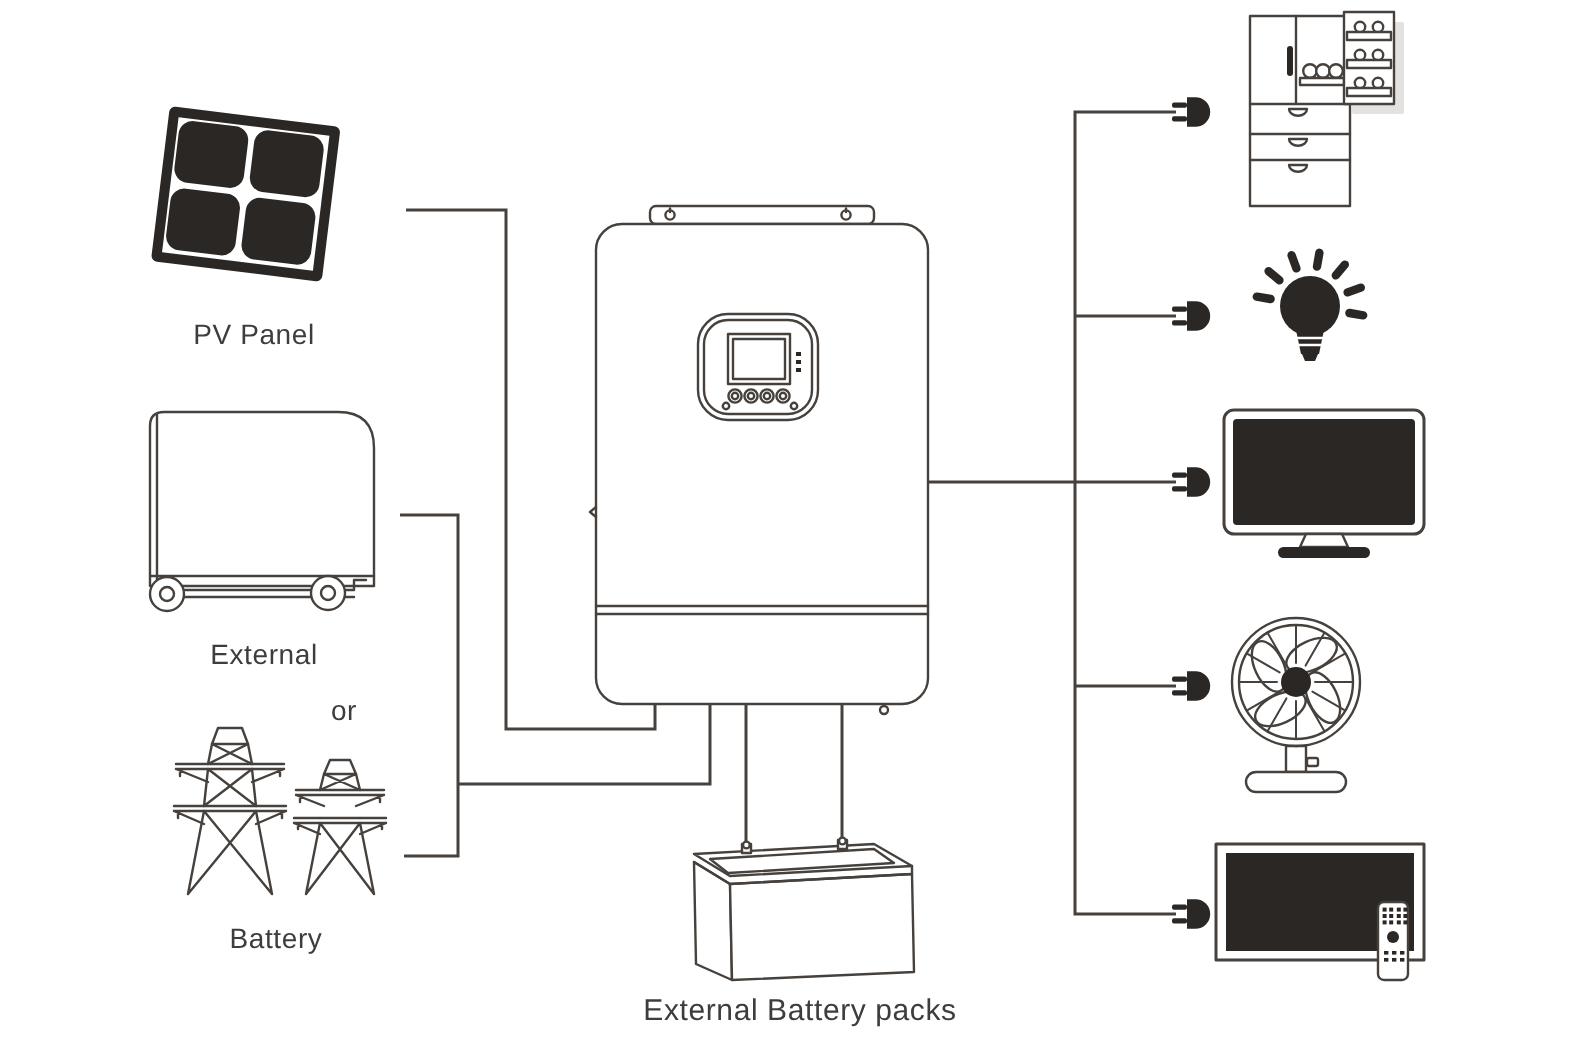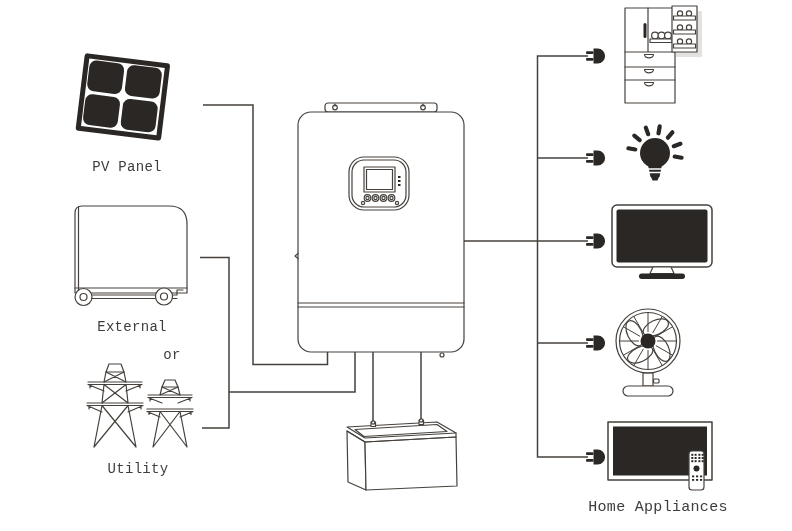--- a/index.html
+++ b/index.html
@@ -1,17 +1,17 @@
 <!DOCTYPE html>
 <html style="--c-line: #46413c; --c-fill: #2b2724; --c-text: #3d3d3d; --c-bg: #ffffff;"><head>
 <meta charset="utf-8">
 <style>
   html,body{margin:0;padding:0;background:#fff;}
   .stage{position:relative;width:792px;height:531px;background:var(--c-bg,#ffffff);
-         font-family:Liberation Mono, monospace;overflow:hidden;}
+         font-family:Liberation Sans, sans-serif;overflow:hidden;}
   .stage svg{position:absolute;display:block;overflow:visible;}
   .label{position:absolute;transform:translateX(-50%);color:var(--c-text,#3d3d3d);
          font-size:14px;white-space:nowrap;letter-spacing:.3px;}
   .label.lg{font-size:15px;}
   
   .s {fill:none;stroke:var(--c-line,#46413c);stroke-width:1.2;stroke-linecap:round;stroke-linejoin:round;}
   .sw{fill:#ffffff;stroke:var(--c-line,#46413c);stroke-width:1.2;stroke-linejoin:round;}
   .f {fill:var(--c-fill,#2b2724);stroke:none;}
   .w {fill:none;stroke:var(--c-line,#46413c);stroke-width:1.5;}
   .ray{stroke:var(--c-fill,#2b2724);stroke-width:4.2;stroke-linecap:round;}
@@ -69,21 +69,21 @@
     <path class="s" d="M7,47 H63 M7,49.5 H63 M9,49.5 V53 M61,49.5 V53 M7,49.5 L22,56 M63,49.5 L48,56"></path>
     <path class="s" d="M24,28.5 L22,47 M46,28.5 L48,47 M24,28.5 L48,47 M46,28.5 L22,47"></path>
     <path class="s" d="M22,49.5 L14,91 M48,49.5 L56,91 M22,49.5 L56,91 M48,49.5 L14,91"></path>
 
     <path class="s" d="M85,24 H95 L98,31 H82 Z"></path>
     <path class="s" d="M68,39 H112 M68,41.5 H112 M70,41.5 V45 M110,41.5 V45 M68,41.5 L82,47 M112,41.5 L98,47"></path>
     <path class="s" d="M82,31 L80,39 M98,31 L100,39 M82,31 L100,39 M98,31 L80,39"></path>
     <path class="s" d="M67,53 H113 M67,55.5 H113 M69,55.5 V58.5 M111,55.5 V58.5 M67,55.5 L80,61 M113,55.5 L100,61"></path>
     <path class="s" d="M80,55.5 L73,91 M100,55.5 L107,91 M80,55.5 L107,91 M100,55.5 L73,91"></path>
   </svg>
-  <div class="label" style="left:138px;top:461px">Utility</div>
+  <div class="label" style="left:138px;top:461px">Battery</div>
 
   <svg style="left:288px;top:98px" width="185" height="275" viewBox="0 0 185 275">
     <rect class="sw" x="37" y="5" width="112" height="9" rx="3"></rect>
     <circle class="s" cx="47" cy="9.5" r="2.3"></circle>
       <path class="s" d="M47,6.2 V8"></path>
     <circle class="s" cx="135" cy="9.5" r="2.3"></circle>
       <path class="s" d="M135,6.2 V8"></path>
     <rect class="sw" x="10" y="14" width="166" height="240" rx="13"></rect>
     <rect class="s" x="61" y="59" width="60" height="53" rx="15"></rect>
     <rect class="s" x="64" y="62" width="54" height="47" rx="12"></rect>
@@ -111,20 +111,21 @@
     <polygon class="sw" points="7,23 25,34 26,82 8,74"></polygon>
     <polygon class="sw" points="25,34 116,29 117,78 26,82"></polygon>
     <polygon class="sw" points="7,19 97,14 116,25 25,30"></polygon>
     <path class="s" d="M7,23 L25,34 L116,29 L116,25"></path>
     <path class="s" d="M15,21.5 L97,16.5 L107,23.5 L24,28.5 Z"></path>
     <rect class="sw" x="31" y="14" width="4.5" height="4.5"></rect>
       <circle class="sw" cx="33.2" cy="14.5" r="1.7"></circle>
     <rect class="sw" x="79" y="12" width="4.5" height="4.5"></rect>
       <circle class="sw" cx="81.2" cy="12.5" r="1.7"></circle>
   </svg>
+  <div class="label lg" style="left:400px;top:497px">External Battery packs</div>
 
   <svg style="left:620px;top:2px" width="85" height="106" viewBox="0 0 85 106">
     <rect class="shadow" x="56" y="9" width="26" height="46" rx="1"></rect>
     <rect class="sw" x="5" y="6" width="50" height="95"></rect>
     <path class="s" d="M28,6 V50 M5,50 H55"></path>
     <rect class="f" x="23.5" y="21" width="3" height="15" rx="1.5"></rect>
     <circle class="sw" cx="35" cy="33.5" r="3.4"></circle>
       <circle class="sw" cx="41.5" cy="33.5" r="3.4"></circle>
       <circle class="sw" cx="48" cy="33.5" r="3.4"></circle>
     <rect class="sw" x="30" y="37" width="22" height="3.5"></rect>
@@ -211,21 +212,20 @@
         <rect x="97.7" y="42.2" width="2" height="2"></rect>
       <circle cx="92.5" cy="50.5" r="3"></circle>
       <rect x="88" y="57.5" width="2.2" height="1.8"></rect>
         <rect x="92" y="57.5" width="2.2" height="1.8"></rect>
         <rect x="96" y="57.5" width="2.2" height="1.8"></rect>
       <rect x="88" y="61" width="2.2" height="1.8"></rect>
         <rect x="92" y="61" width="2.2" height="1.8"></rect>
         <rect x="96" y="61" width="2.2" height="1.8"></rect>
     </g>
   </svg>
-  <div class="label lg" style="left:658px;top:499px">Home Appliances</div>
 
   <svg style="left:586px;top:47px" width="22" height="18" viewBox="0 0 22 18">
     <rect class="f" x="0" y="4.2" width="7.5" height="2.7" rx="1"></rect>
       <rect class="f" x="0" y="11.1" width="7.5" height="2.7" rx="1"></rect>
     <path class="f" d="M7.5,1.6 h4.2 a7.4,7.4 0 0 1 0,14.8 h-4.2 z"></path>
   </svg>
   <svg style="left:586px;top:149px" width="22" height="18" viewBox="0 0 22 18">
     <rect class="f" x="0" y="4.2" width="7.5" height="2.7" rx="1"></rect>
       <rect class="f" x="0" y="11.1" width="7.5" height="2.7" rx="1"></rect>
     <path class="f" d="M7.5,1.6 h4.2 a7.4,7.4 0 0 1 0,14.8 h-4.2 z"></path>

